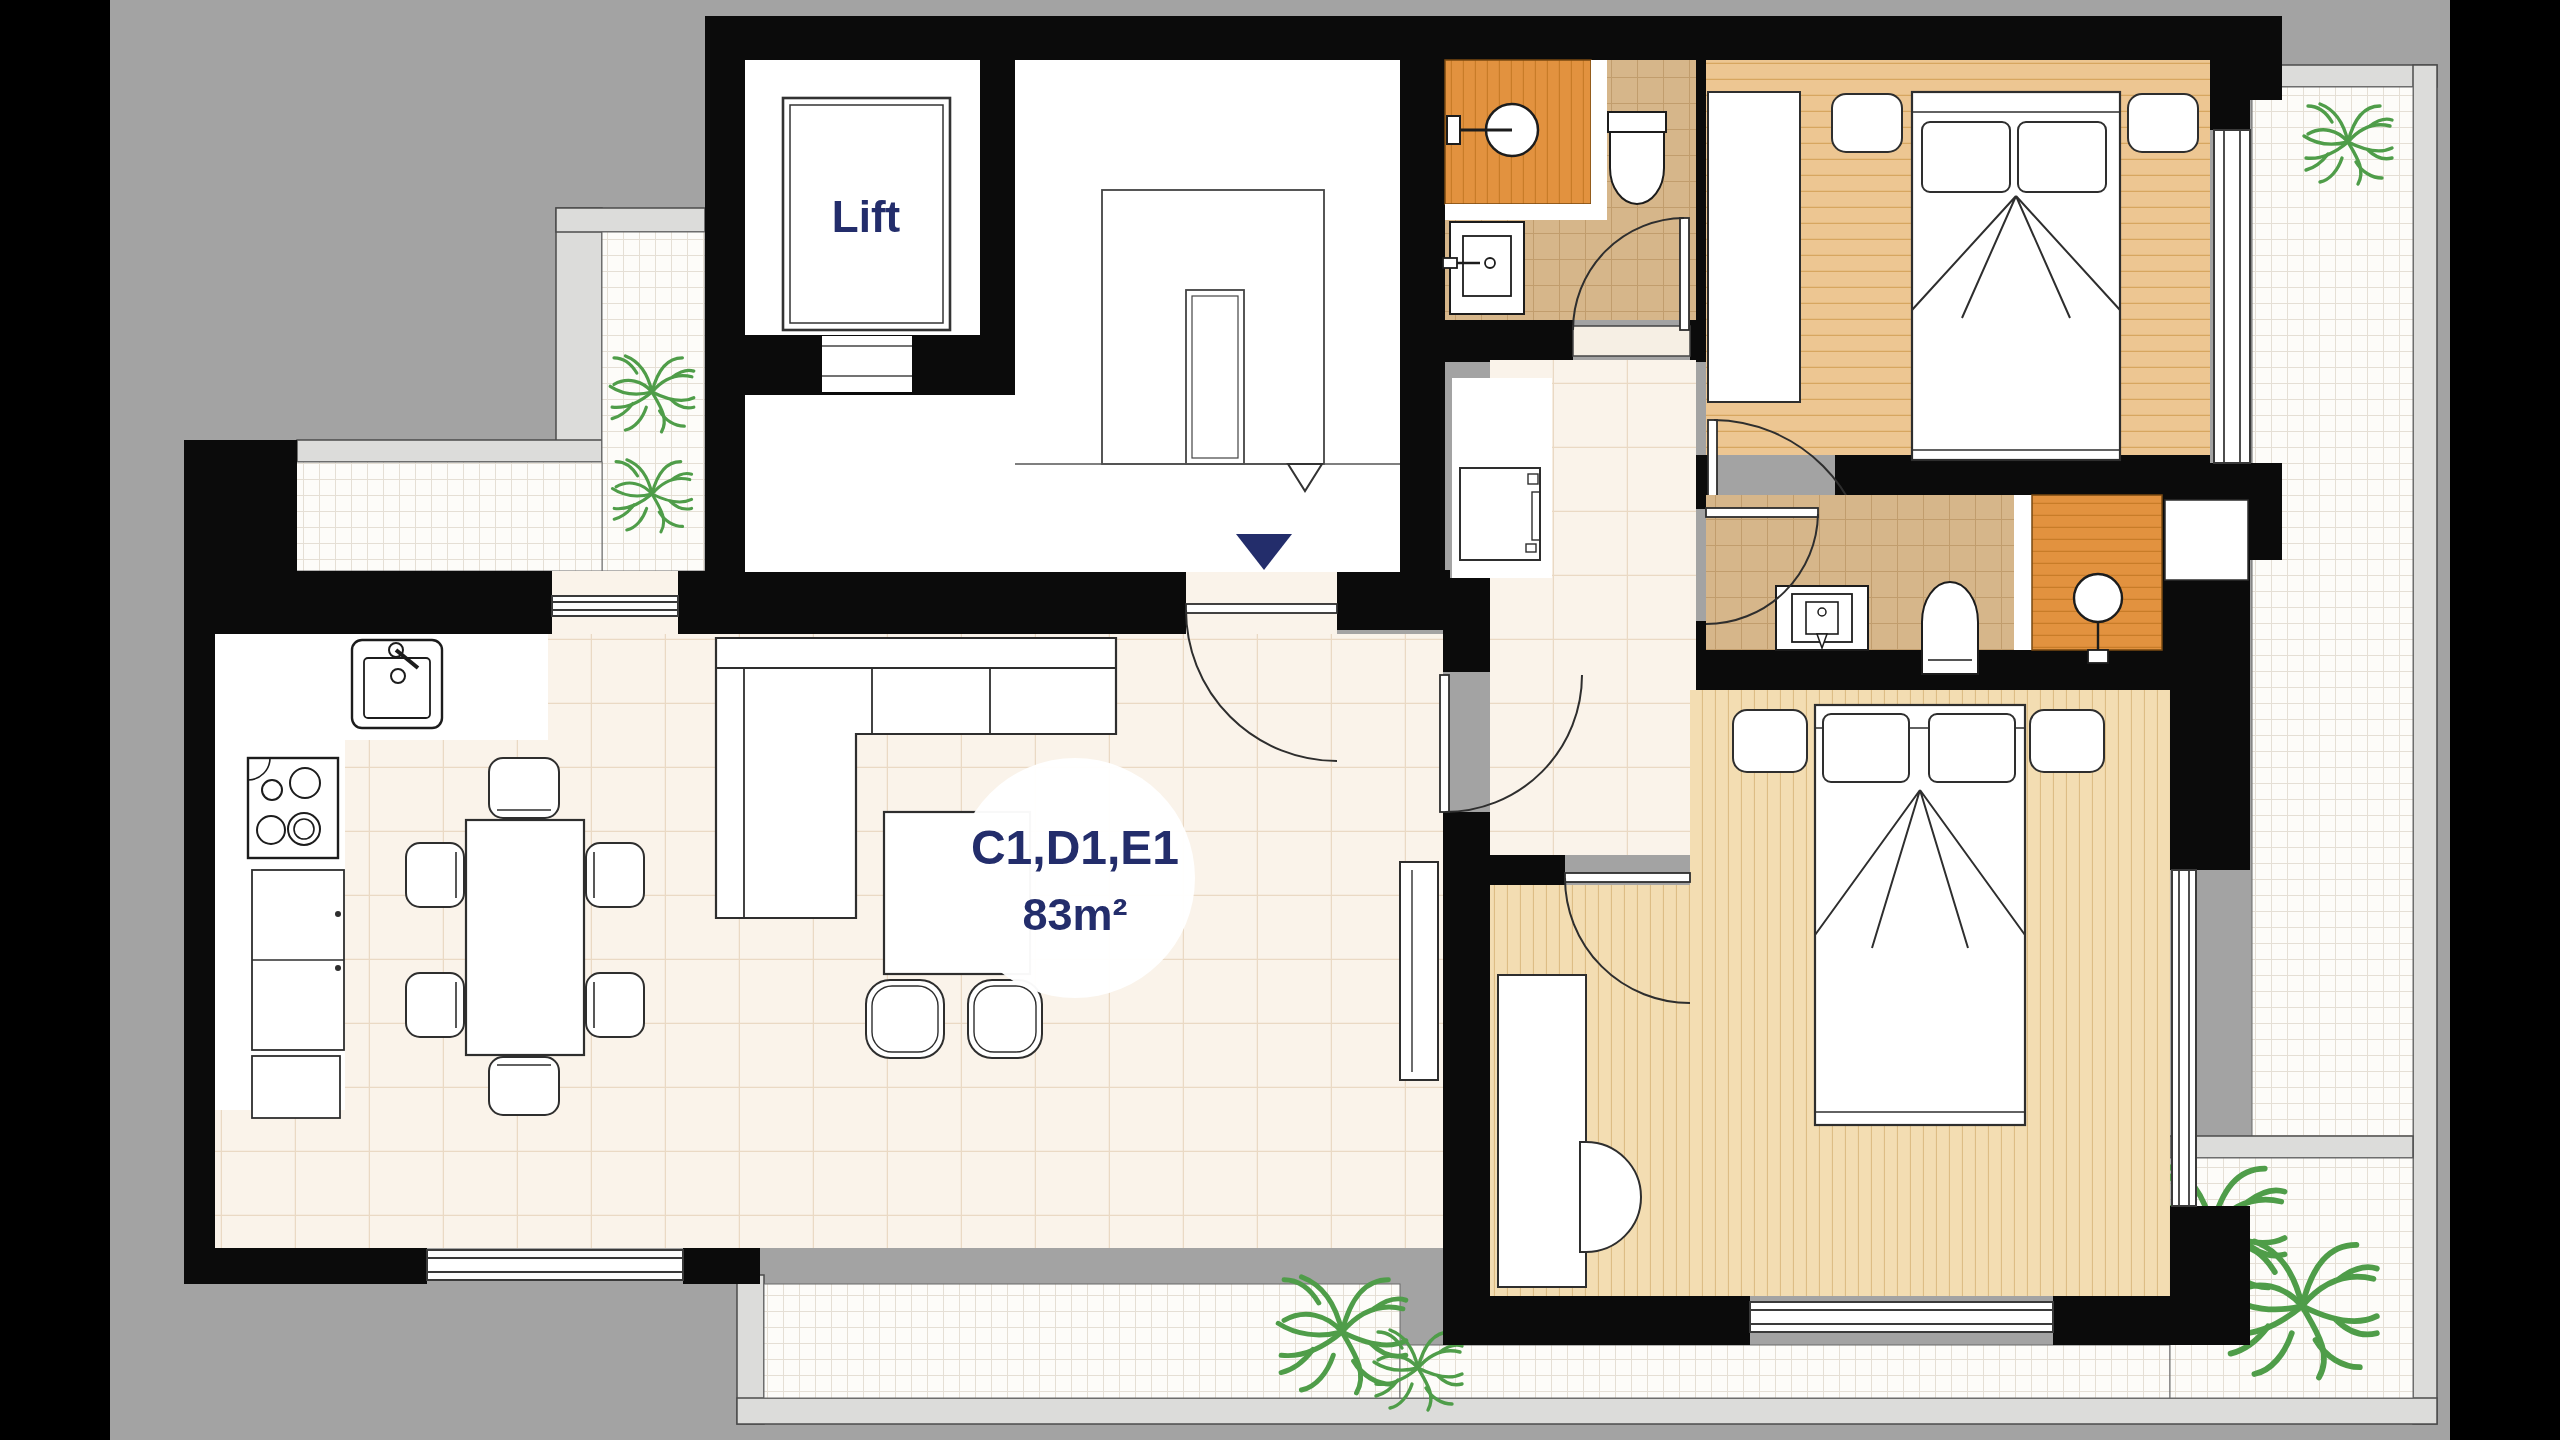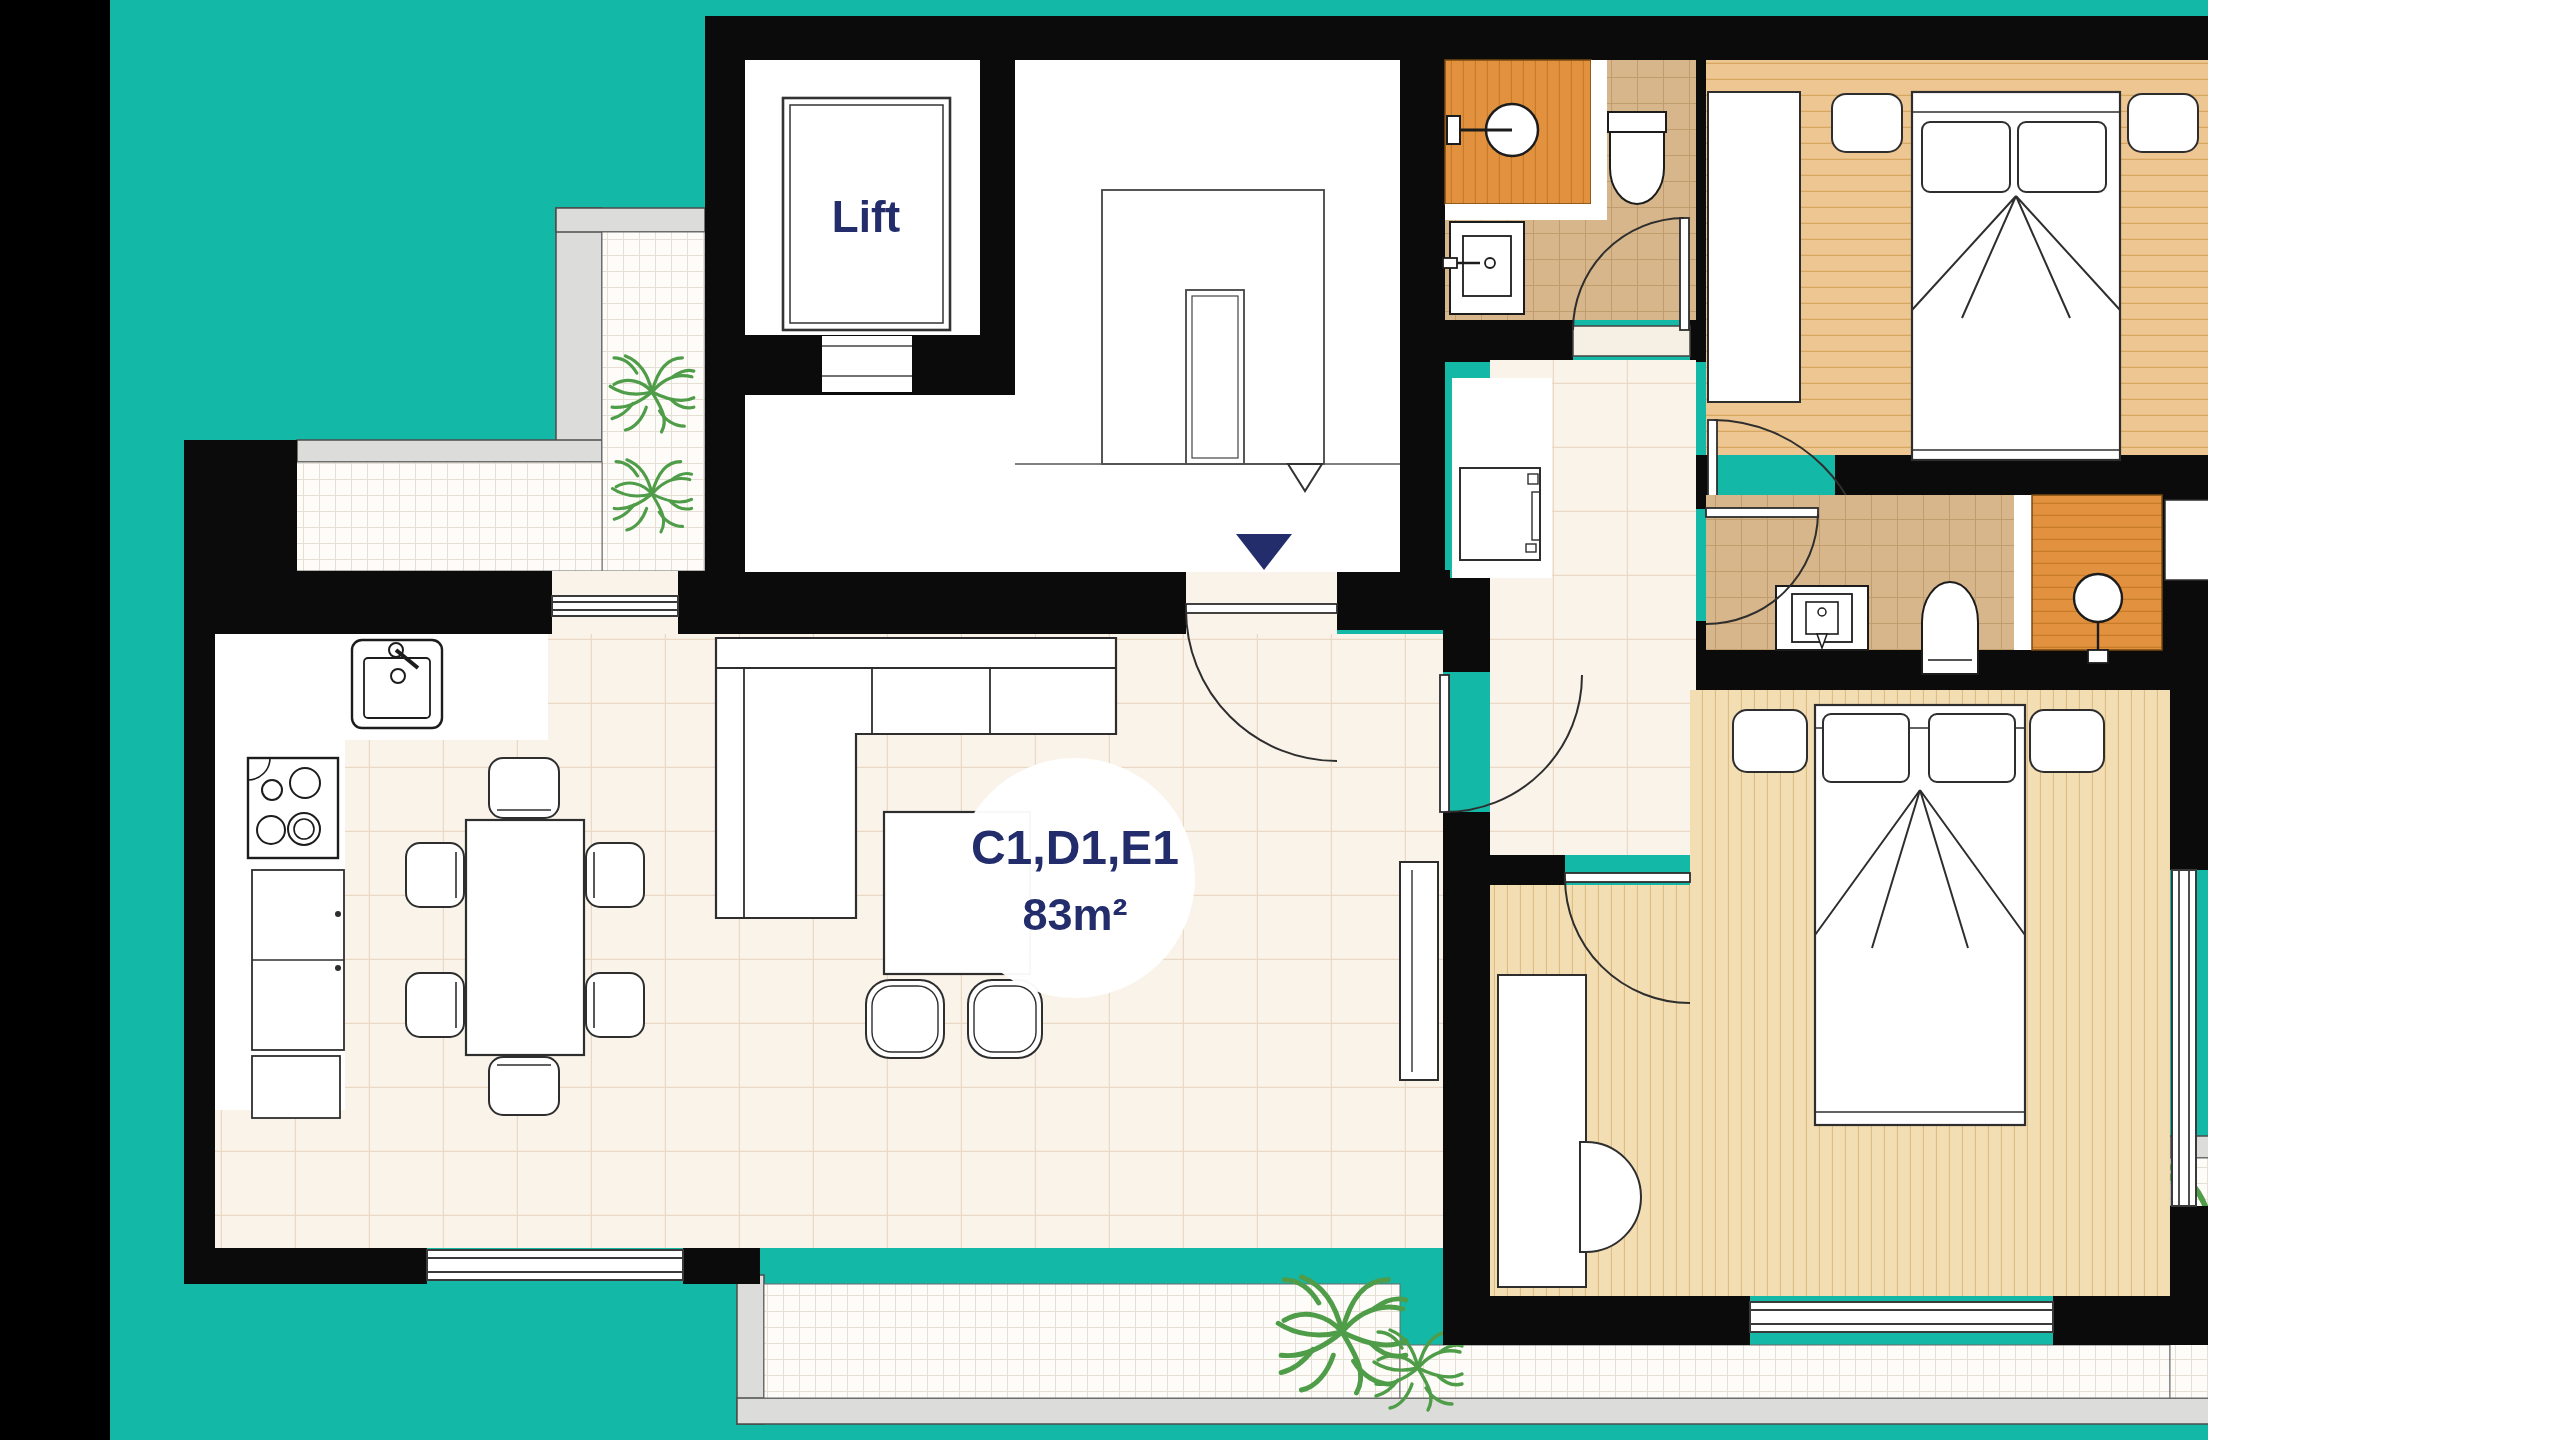--- a/index.html
+++ b/index.html
@@ -1,16 +1,16 @@
 <!DOCTYPE html>
 <html><head>
 <meta charset="utf-8">
 <style>
   html,body{margin:0;padding:0;background:#ffffff;}
-  .stage{position:relative;width:2208px;height:1440px;background:#14b8a6;overflow:hidden;
+  .stage{position:relative;width:2560px;height:1440px;background:#a3a3a3;overflow:hidden;
          font-family:"Liberation Sans",sans-serif;}
   svg{position:absolute;inset:0;display:block;}
   text{font-family:"Liberation Sans",sans-serif;}
   .lbl{font-weight:bold;fill:#232d6b;}
 </style>
 </head>
 <body>
 
 <div class="stage">
 <svg viewBox="0 0 2560 1440" width="2560" height="1440">

